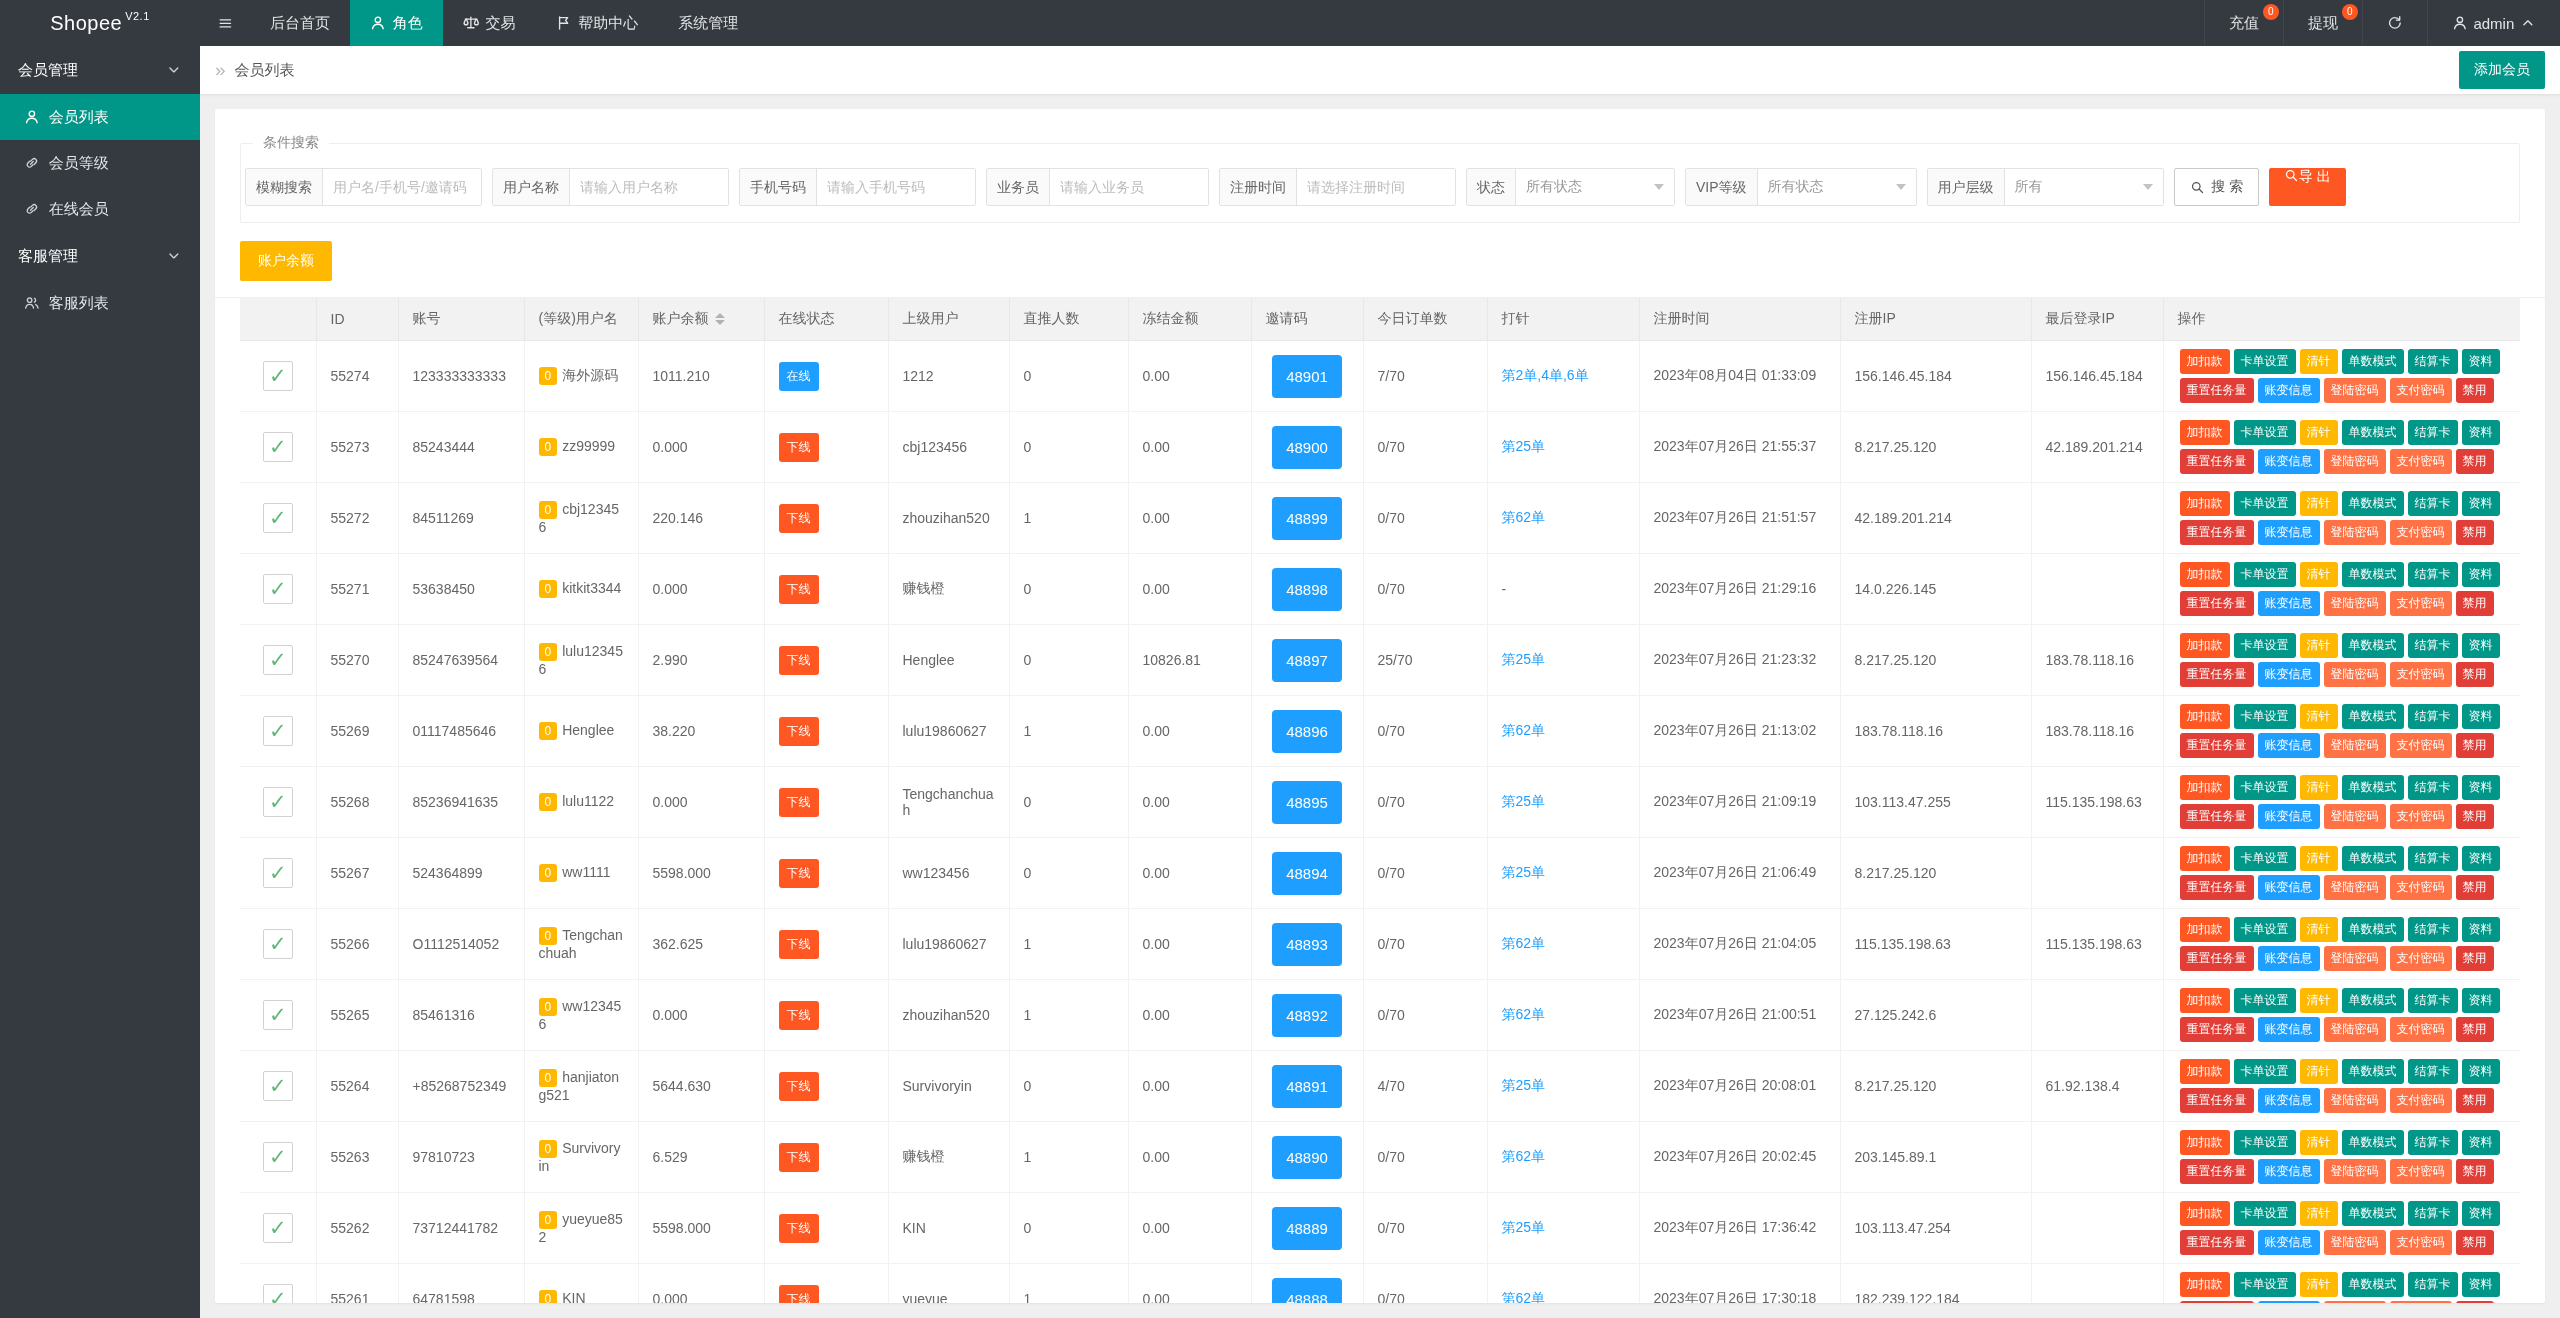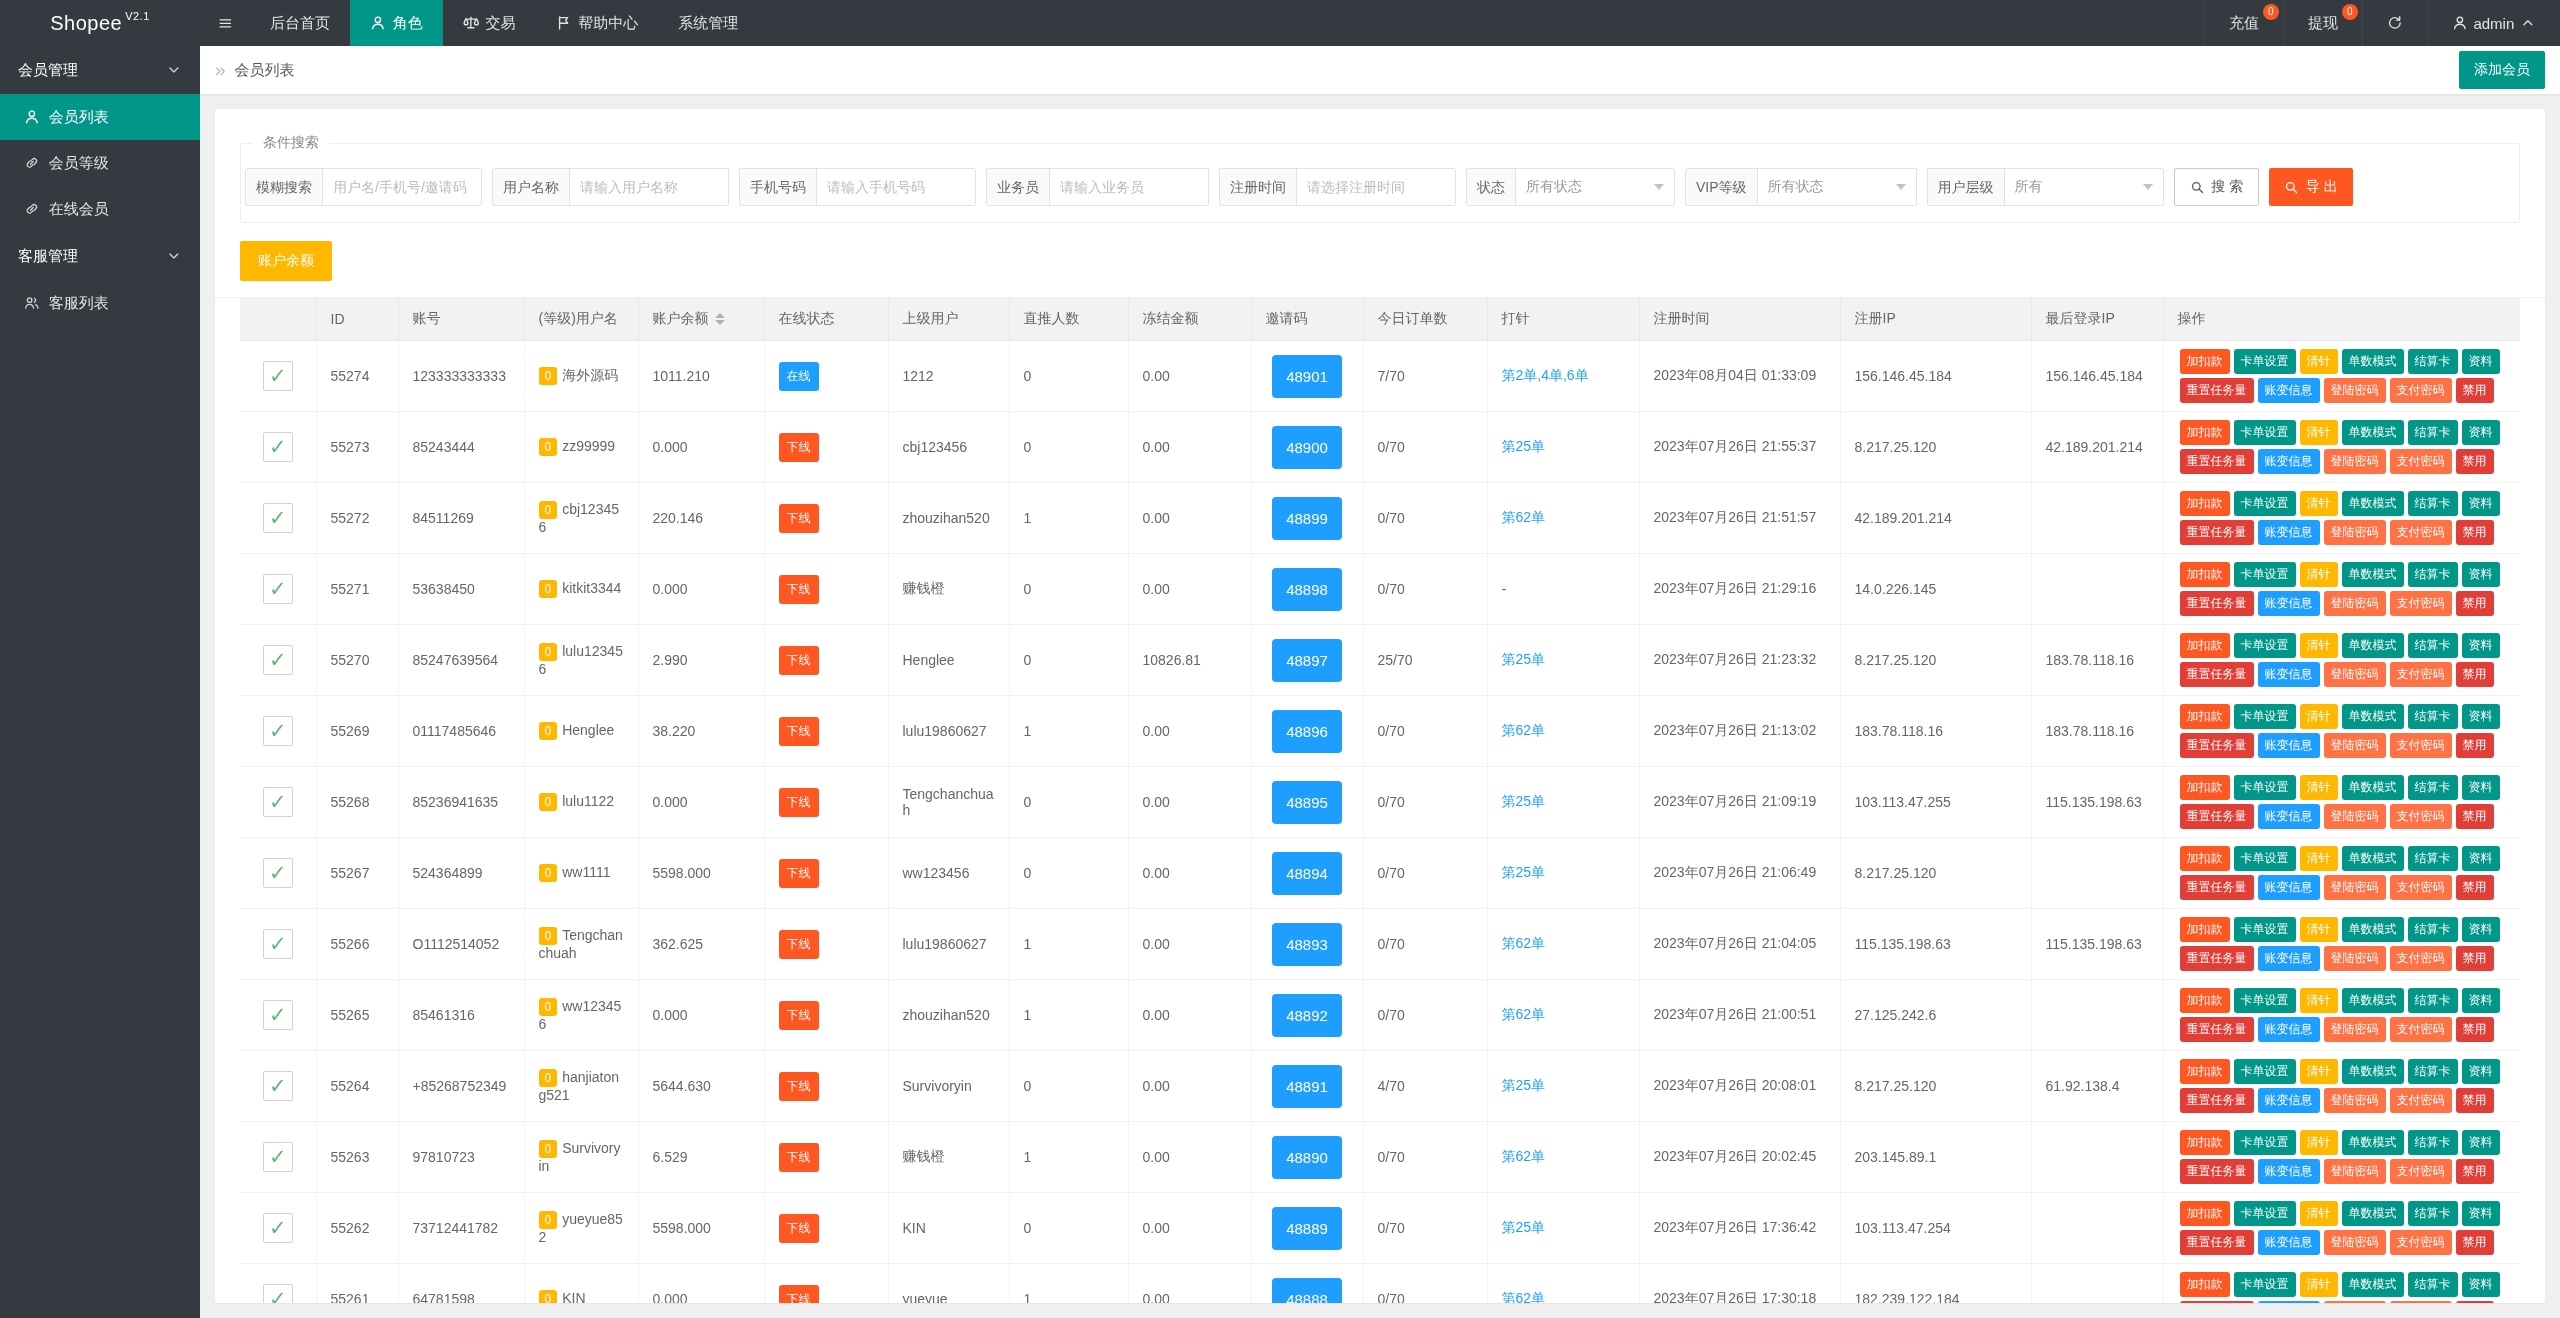--- a/index.html
+++ b/index.html
@@ -42,21 +42,21 @@
   .search-fieldset legend { color:#888; font-size:14px; padding:0 10px; margin-left:8px; }
   .filter-row { display:flex; gap:10px; align-items:center; }
   .fgroup { display:flex; border:1px solid #e2e2e2; border-radius:2px; height:38px; background:#fff; overflow:hidden; flex:0 0 auto; }
   .flabel { background:#fafafa; border-right:1px solid #e2e2e2; padding:0 10px; line-height:36px; color:#666; font-size:14px; white-space:nowrap; }
   .finput { border:none; outline:none; padding:0 10px; width:158px; font-size:14px; color:#666; }
   .finput::placeholder { color:#bcbcbc; }
   .fselect { display:flex; align-items:center; justify-content:space-between; width:158px; padding:0 10px; cursor:pointer; background:#fff; }
   .fsel-val { color:#999; font-size:14px; }
   .caret-down { width:0; height:0; border-left:5px solid transparent; border-right:5px solid transparent; border-top:6px solid #c2c2c2; }
   .btn-search { display:flex; align-items:center; gap:7px; height:38px; padding:0 15px; background:#fff; border:1px solid #c9c9c9; border-radius:2px; font-size:14px; color:#555; cursor:pointer; flex:0 0 auto; }
-  .btn-export { display:flex; align-items:center; gap:7px; height:38px; padding:0 15px; background:#ff5722; border:none; border-radius:2px; font-size:14px; color:#fff; cursor:pointer; flex:0 0 auto; }
+  .btn-export { display:flex; align-items:flex-start; height:38px; padding:0 15px; background:#ff5722; border:none; border-radius:2px; font-size:14px; color:#fff; cursor:pointer; flex:0 0 auto; }
   .btn-clear { margin-top:18px; height:40px; padding:0 18px; background:#ffb800; color:#fff; border:none; border-radius:2px; font-size:14px; cursor:pointer; }
   .divider { border:none; border-top:1px solid #f0f0f0; margin:16px -25px 0; }
 
   
   .data-table { width:100%; border-collapse:collapse; table-layout:fixed; border:hidden; }
   .data-table th { background:#f2f2f2; color:#666; font-weight:400; font-size:14px; text-align:left; padding:12px 14px; border:1px solid #e8e8e8; white-space:nowrap; overflow:hidden; }
   .data-table td { border:1px solid #f2f2f2; padding:6px 14px; color:#666; font-size:14px; height:66px; vertical-align:middle; word-break:break-all; overflow:hidden; }
   .col-center { text-align:center; }
   .sort { display:inline-flex; flex-direction:column; margin-left:6px; vertical-align:middle; cursor:pointer; }
   .sort b { display:block; width:0; height:0; border-left:5px solid transparent; border-right:5px solid transparent; }

